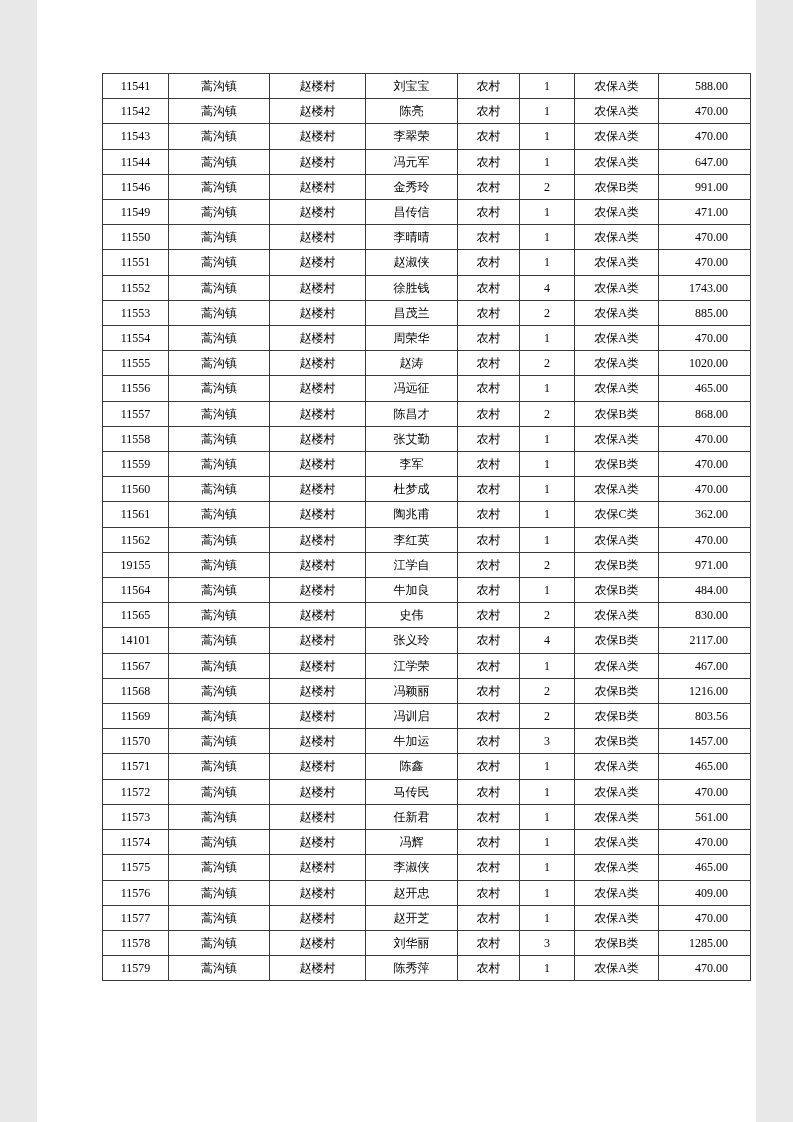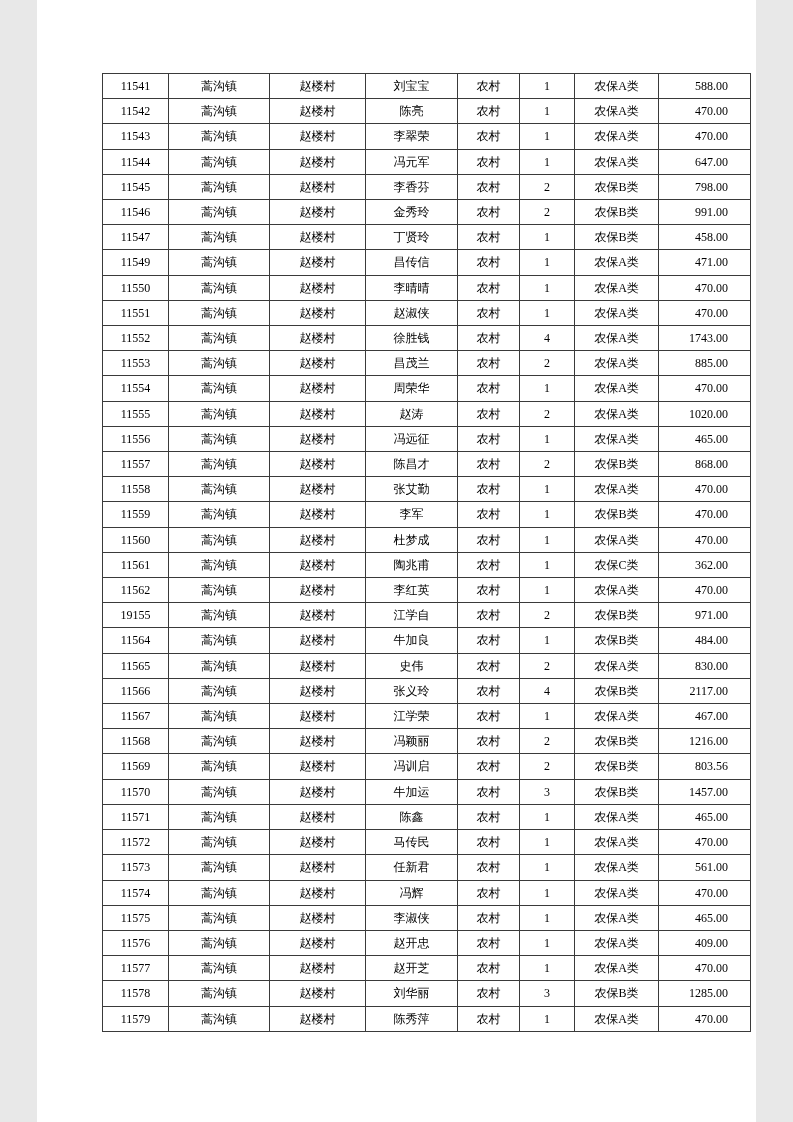--- a/index.html
+++ b/index.html
@@ -100,48 +100,28 @@
           <td class="c0">11544</td>
           <td class="c1">蒿沟镇</td>
           <td class="c2">赵楼村</td>
           <td class="c3">冯元军</td>
           <td class="c4">农村</td>
           <td class="c5">1</td>
           <td class="c6">农保A类</td>
           <td class="c7">647.00</td>
         </tr>
         <tr>
-          <td class="c0">11545</td>
-          <td class="c1">蒿沟镇</td>
-          <td class="c2">赵楼村</td>
-          <td class="c3">李香芬</td>
-          <td class="c4">农村</td>
-          <td class="c5">2</td>
-          <td class="c6">农保B类</td>
-          <td class="c7">798.00</td>
-        </tr>
-        <tr>
           <td class="c0">11546</td>
           <td class="c1">蒿沟镇</td>
           <td class="c2">赵楼村</td>
           <td class="c3">金秀玲</td>
           <td class="c4">农村</td>
           <td class="c5">2</td>
           <td class="c6">农保B类</td>
           <td class="c7">991.00</td>
-        </tr>
-        <tr>
-          <td class="c0">11547</td>
-          <td class="c1">蒿沟镇</td>
-          <td class="c2">赵楼村</td>
-          <td class="c3">丁贤玲</td>
-          <td class="c4">农村</td>
-          <td class="c5">1</td>
-          <td class="c6">农保B类</td>
-          <td class="c7">458.00</td>
         </tr>
         <tr>
           <td class="c0">11549</td>
           <td class="c1">蒿沟镇</td>
           <td class="c2">赵楼村</td>
           <td class="c3">昌传信</td>
           <td class="c4">农村</td>
           <td class="c5">1</td>
           <td class="c6">农保A类</td>
           <td class="c7">471.00</td>
@@ -300,21 +280,21 @@
           <td class="c0">11565</td>
           <td class="c1">蒿沟镇</td>
           <td class="c2">赵楼村</td>
           <td class="c3">史伟</td>
           <td class="c4">农村</td>
           <td class="c5">2</td>
           <td class="c6">农保A类</td>
           <td class="c7">830.00</td>
         </tr>
         <tr>
-          <td class="c0">11566</td>
+          <td class="c0">14101</td>
           <td class="c1">蒿沟镇</td>
           <td class="c2">赵楼村</td>
           <td class="c3">张义玲</td>
           <td class="c4">农村</td>
           <td class="c5">4</td>
           <td class="c6">农保B类</td>
           <td class="c7">2117.00</td>
         </tr>
         <tr>
           <td class="c0">11567</td>

